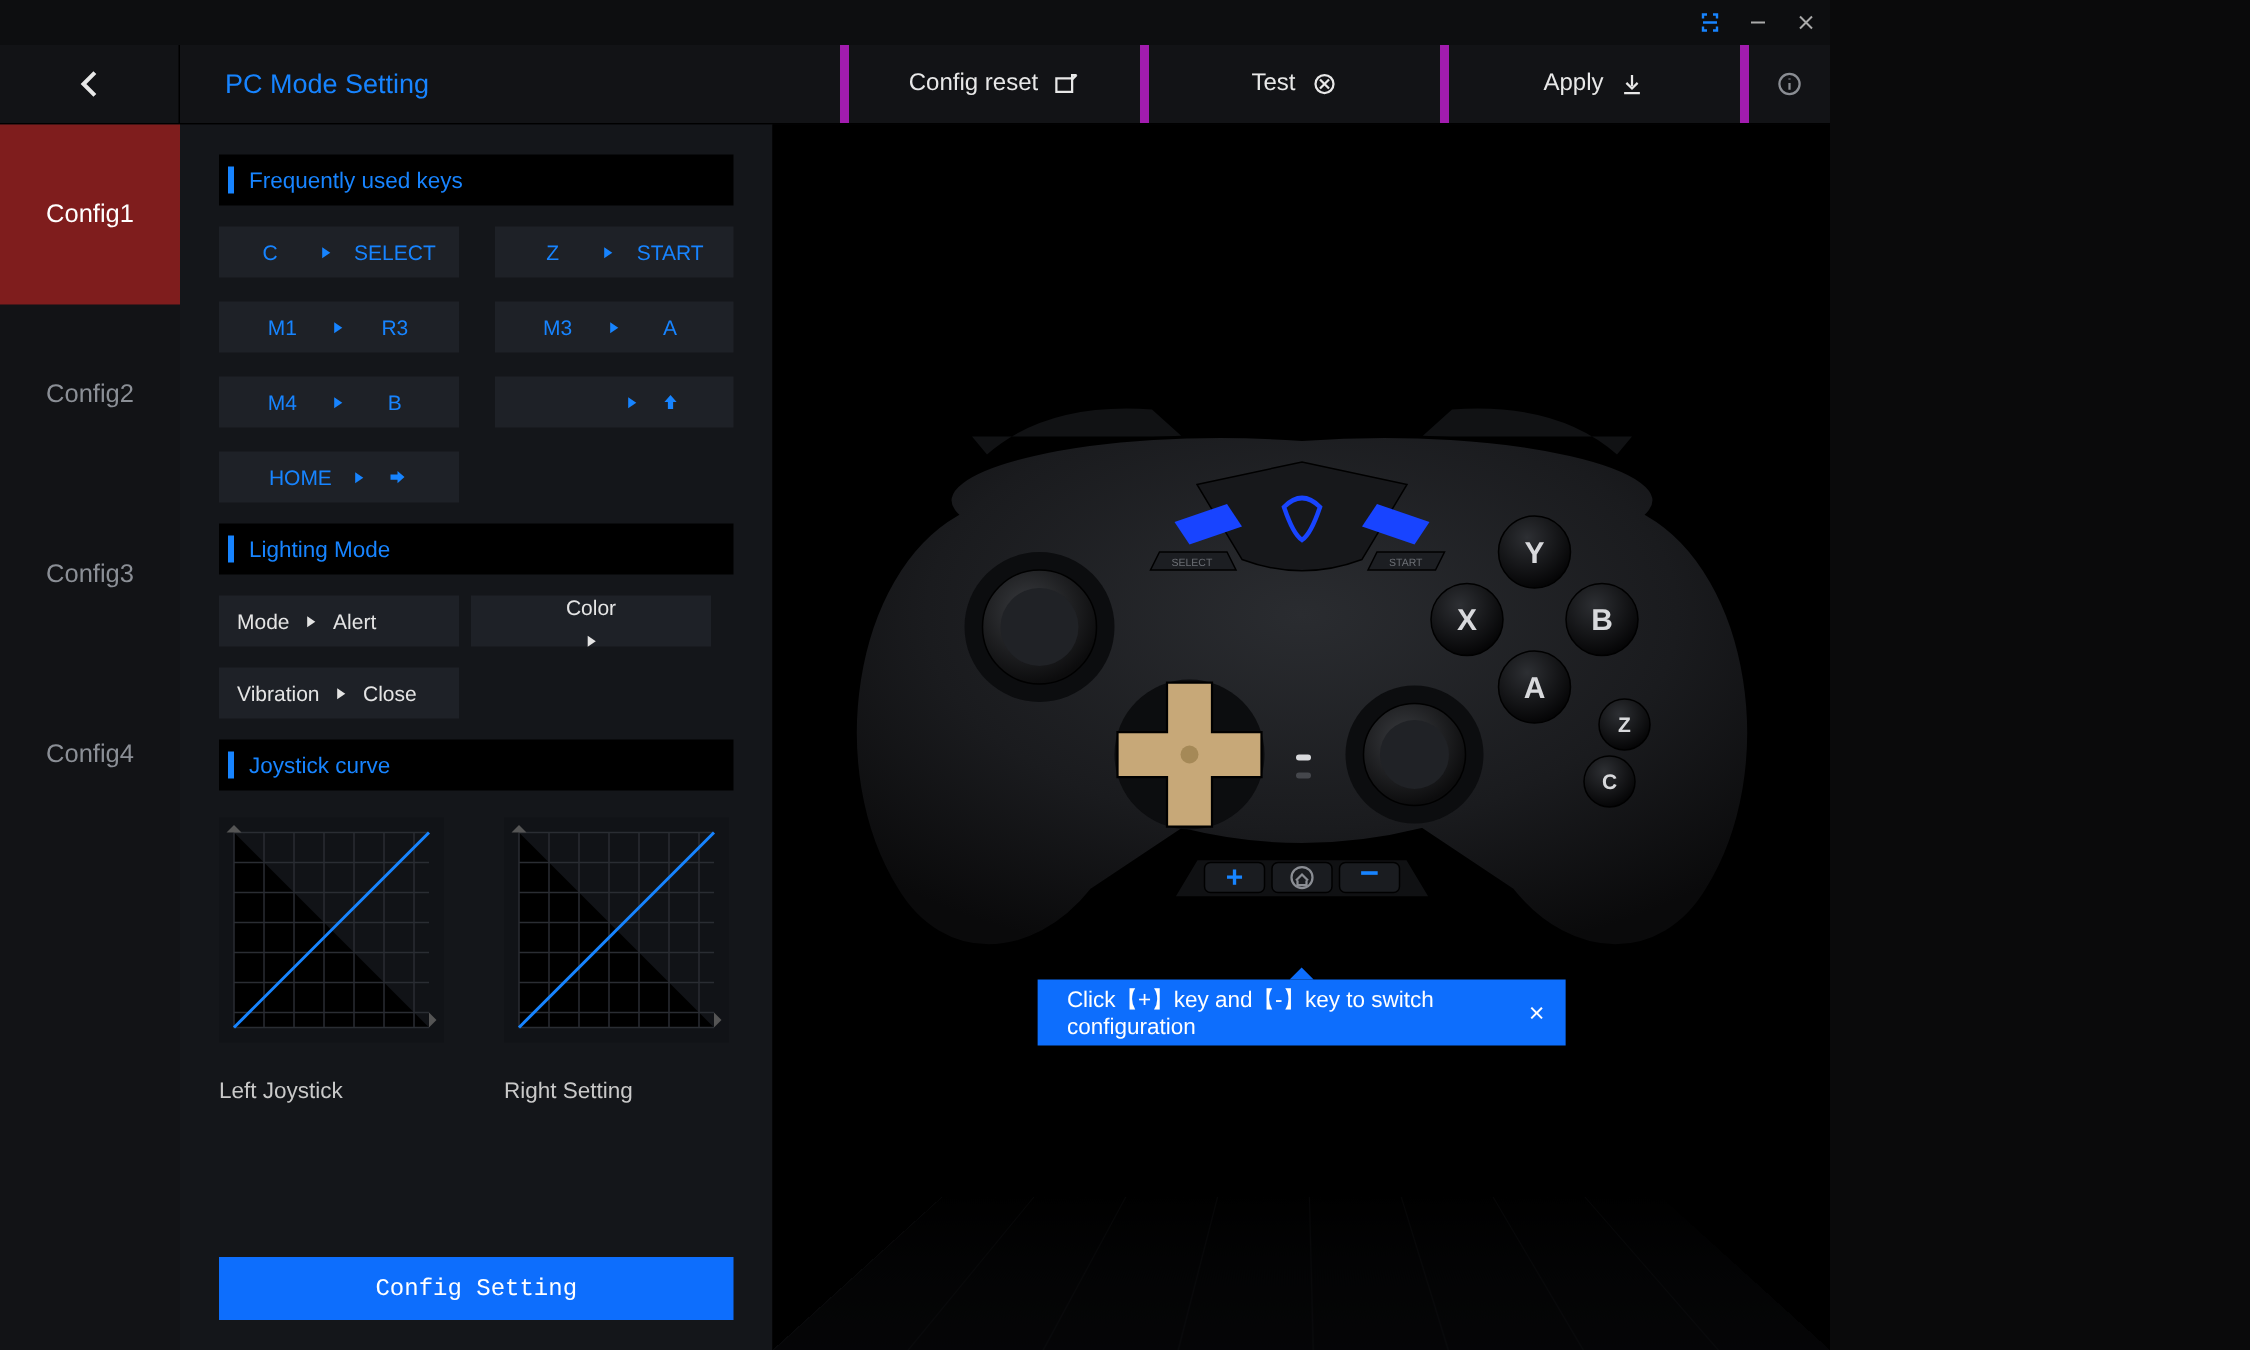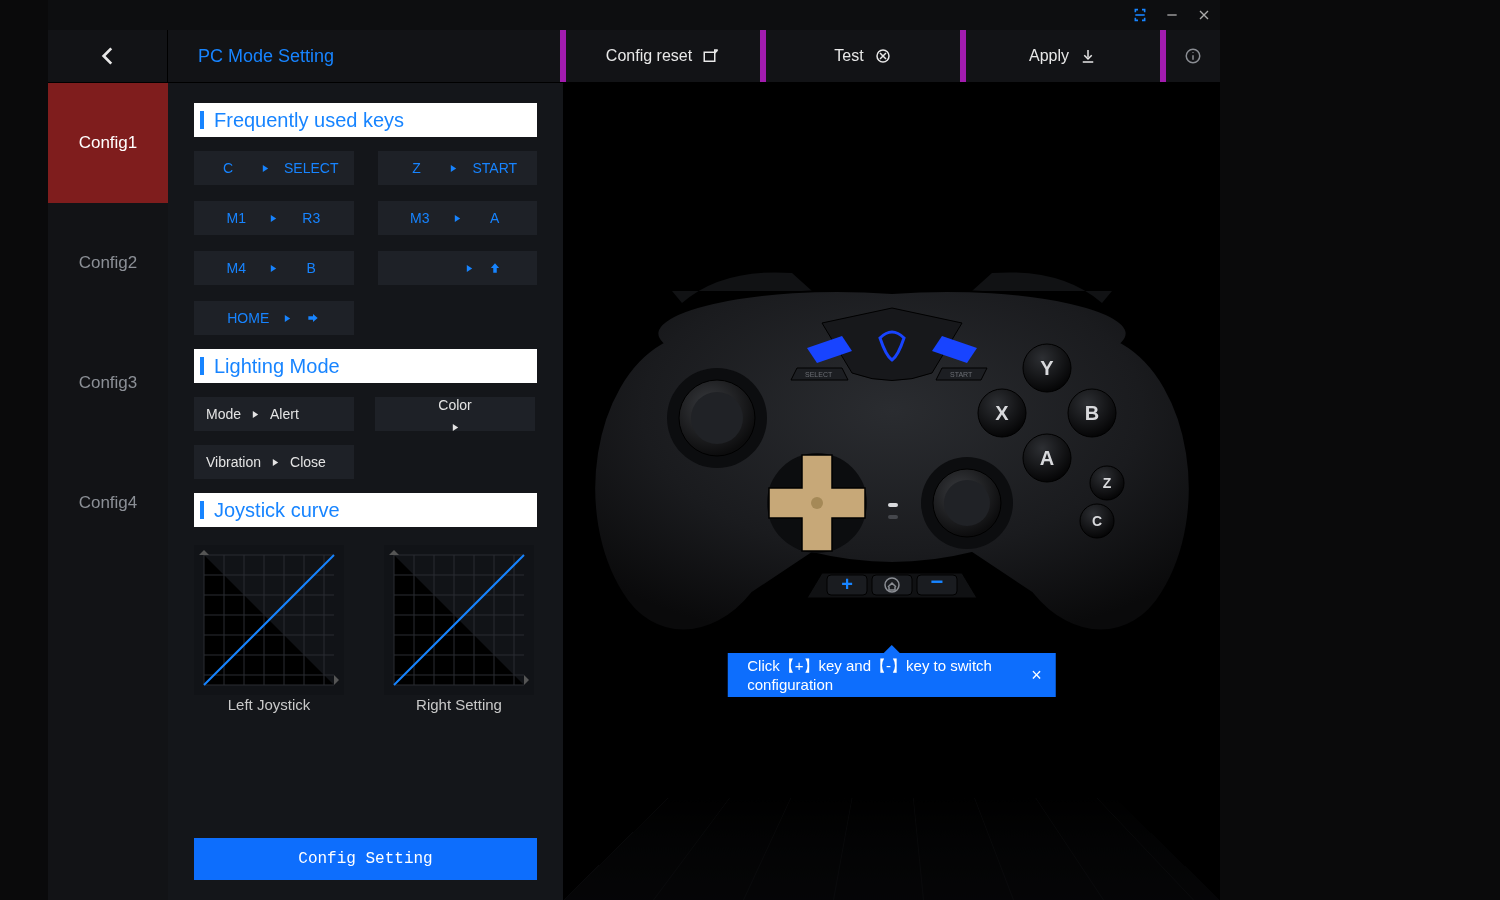--- a/index.html
+++ b/index.html
@@ -6,21 +6,21 @@
   body {
     background: #0a0a0b;
     color: #c9c9c9;
     font-family: "Segoe UI", Arial, sans-serif;
     font-size: 14px;
     width: 1500px;
     height: 900px;
     overflow: hidden;
     user-select: none;
   }
-  .window { width: 1220px; height: 900px; display: flex; flex-direction: column; padding-left: 48px; }
+  .window { width: 1220px; height: 900px; display: flex; flex-direction: column; }
   .titlebar {
     height: 30px;
     background: #0d0e10;
     display: flex;
     justify-content: flex-end;
     align-items: center;
     padding-right: 8px;
     gap: 16px;
   }
   .tb-icon { width: 16px; height: 16px; display:flex; align-items:center; justify-content:center; color:#aaa; }
@@ -61,44 +61,44 @@
     color:#8b8f96; font-size:17px; font-weight:500;
   }
   .tab.active{ background:#7f1d1d; color:#fff; }
 
   .panel {
     width: 395px; background:#14161a; padding: 20px 26px 20px 26px;
     display:flex; flex-direction:column; gap: 14px;
     overflow-y:auto;
   }
   .section-head {
-    background:#ffffff; height:34px; display:flex; align-items:center;
-    color:#1784ff; font-size:20px;
+    background:#000000; height:34px; display:flex; align-items:center;
+    color:#1784ff; font-size:15px;
   }
   .section-head .bar { width:4px; height:18px; background:#1784ff; margin:0 10px 0 6px; }
   .key-grid { display:grid; grid-template-columns: 1fr 1fr; gap: 16px 24px; }
   .key-map {
     background:#1e2127; height:34px; display:flex; align-items:center; justify-content:center;
     color:#1784ff; font-size:14px; gap:14px;
   }
   .km-arrow{ color:#1784ff; }
   .km-arrow svg{ width:9px; height:9px; display:block; }
   .km-icon svg{ width:14px; height:14px; display:block; fill:#1784ff; }
   .km-label{ min-width:38px; text-align:center; }
 
-  .opt-row { display:flex; gap:21px; }
+  .opt-row { display:flex; gap:8px; }
   .opt {
     background:#1e2127; height:34px; display:flex; align-items:center;
     color:#e4e4e4; font-size:14px; padding:0 12px; gap:10px;
   }
   .opt .tri svg{ width:9px; height:9px; display:block; fill:#e4e4e4; }
   .color-swatch{ width:18px; height:18px; }
 
   .curve-row { display:flex; gap:40px; margin-top:4px; }
-  .curve-cell{ display:flex; flex-direction:column; align-items:center; gap:1px; }
+  .curve-cell{ display:flex; flex-direction:column; gap:24px; }
   .curve-plot{
     width:150px; height:150px; position:relative;
     background: #111317;
   }
   .curve-plot svg{ position:absolute; inset:0; width:100%; height:100%; }
   .curve-label{ color:#c9c9c9; font-size:15px; }
 
   .cfg-button{
     margin-top:auto;
     height:42px; background:#0d6efd; color:#fff; display:flex;

